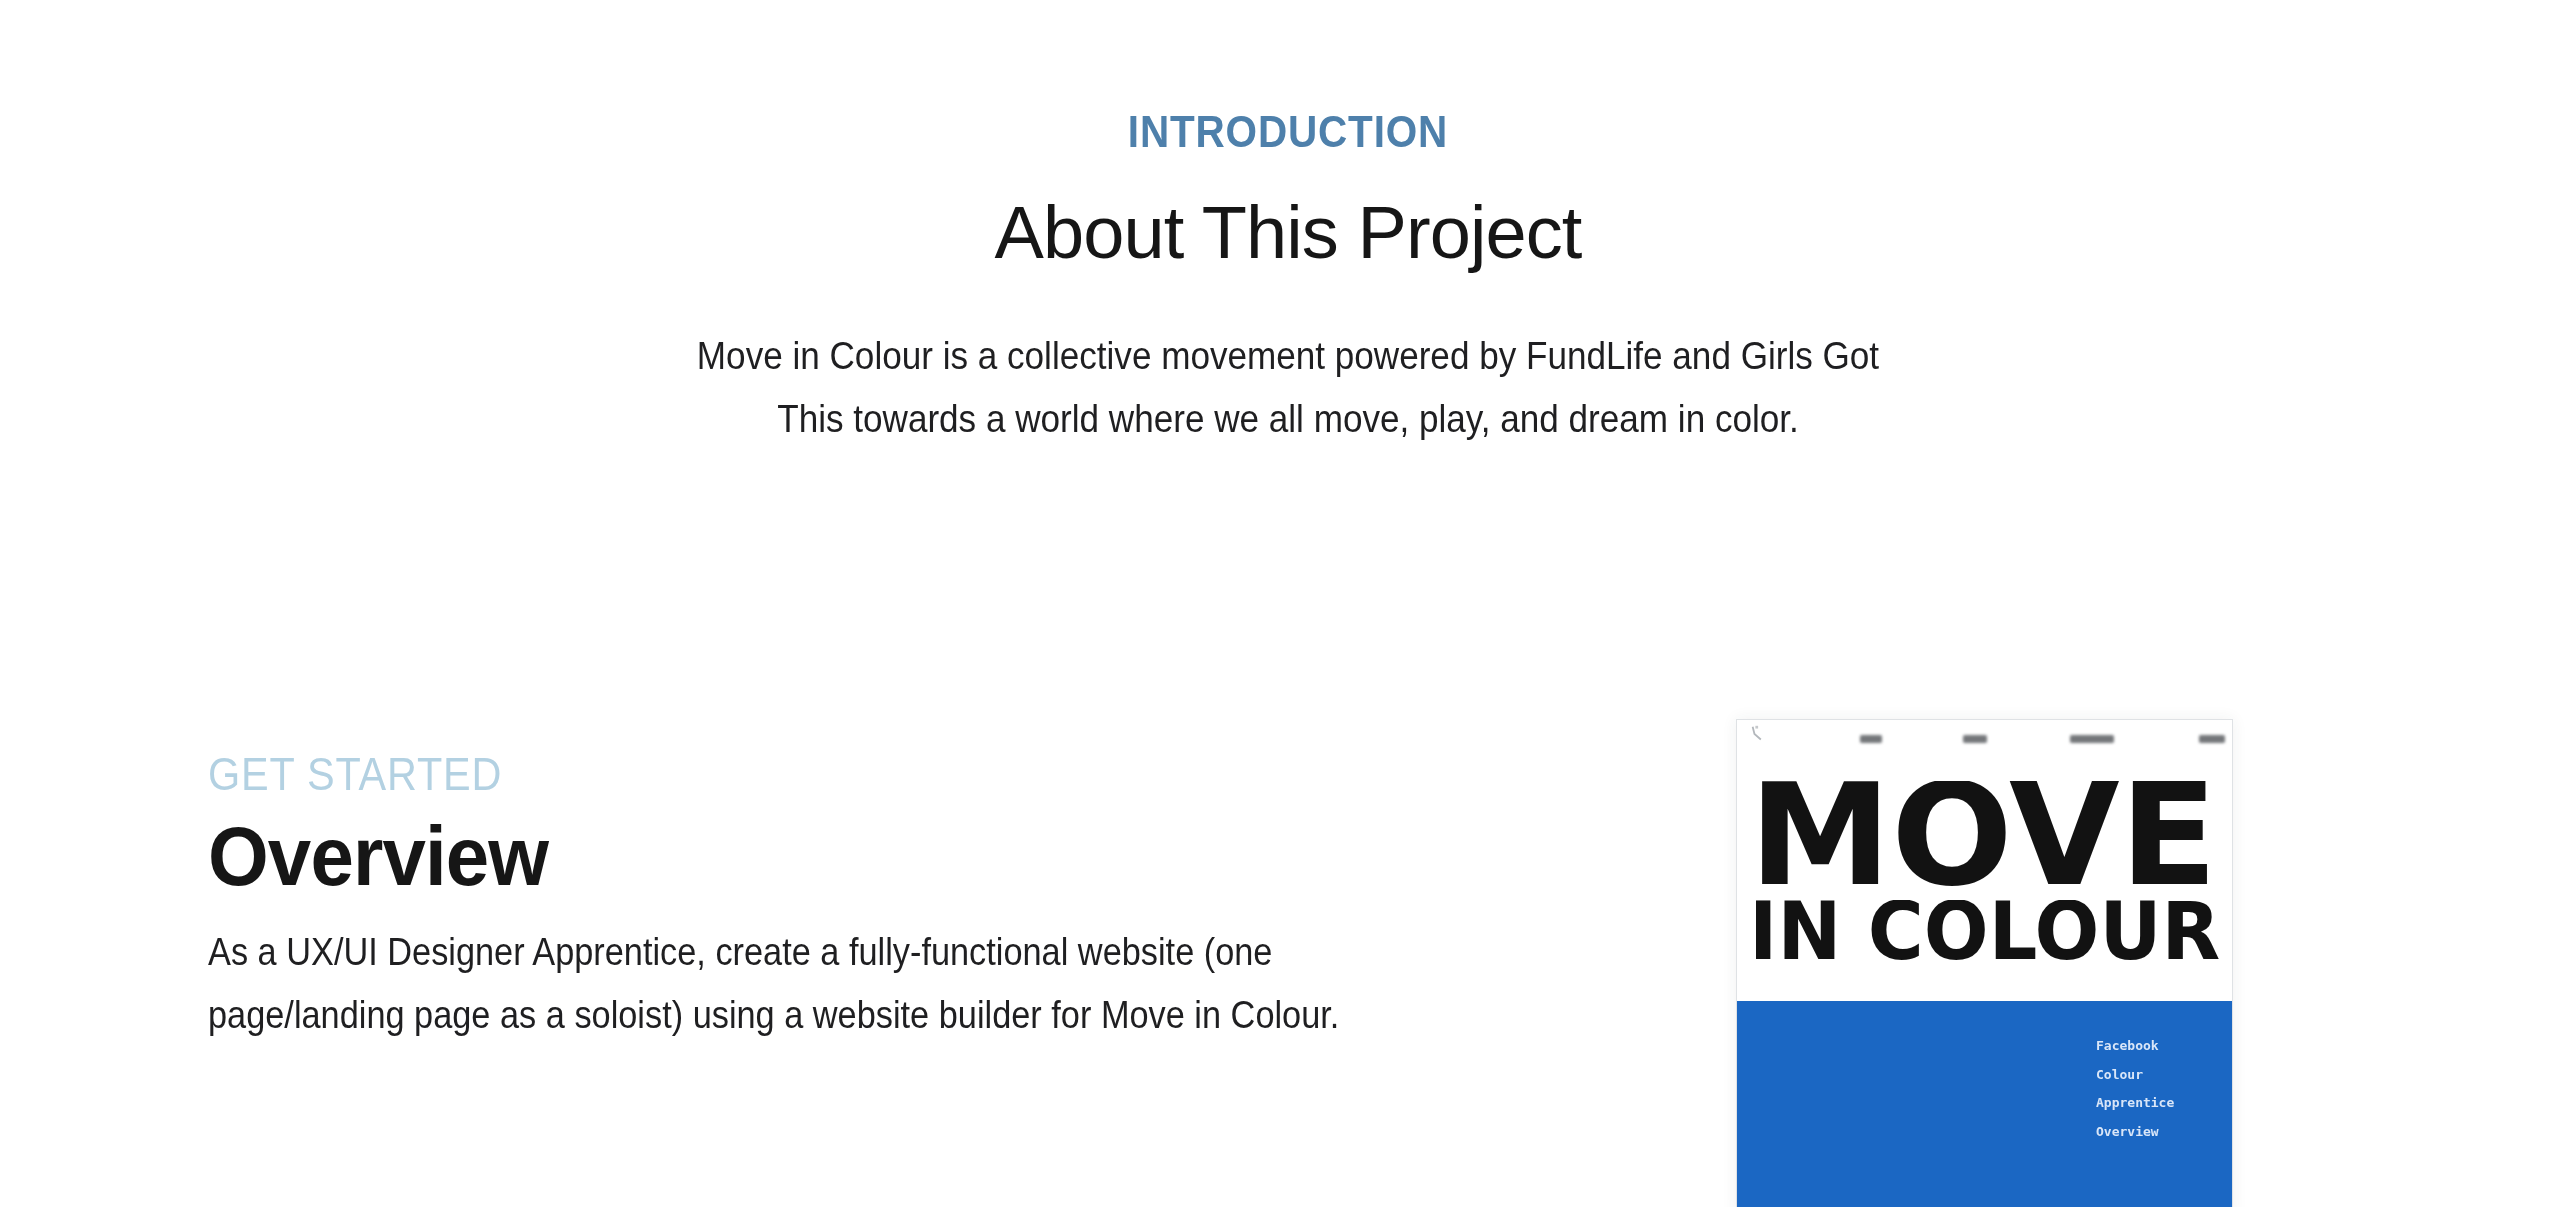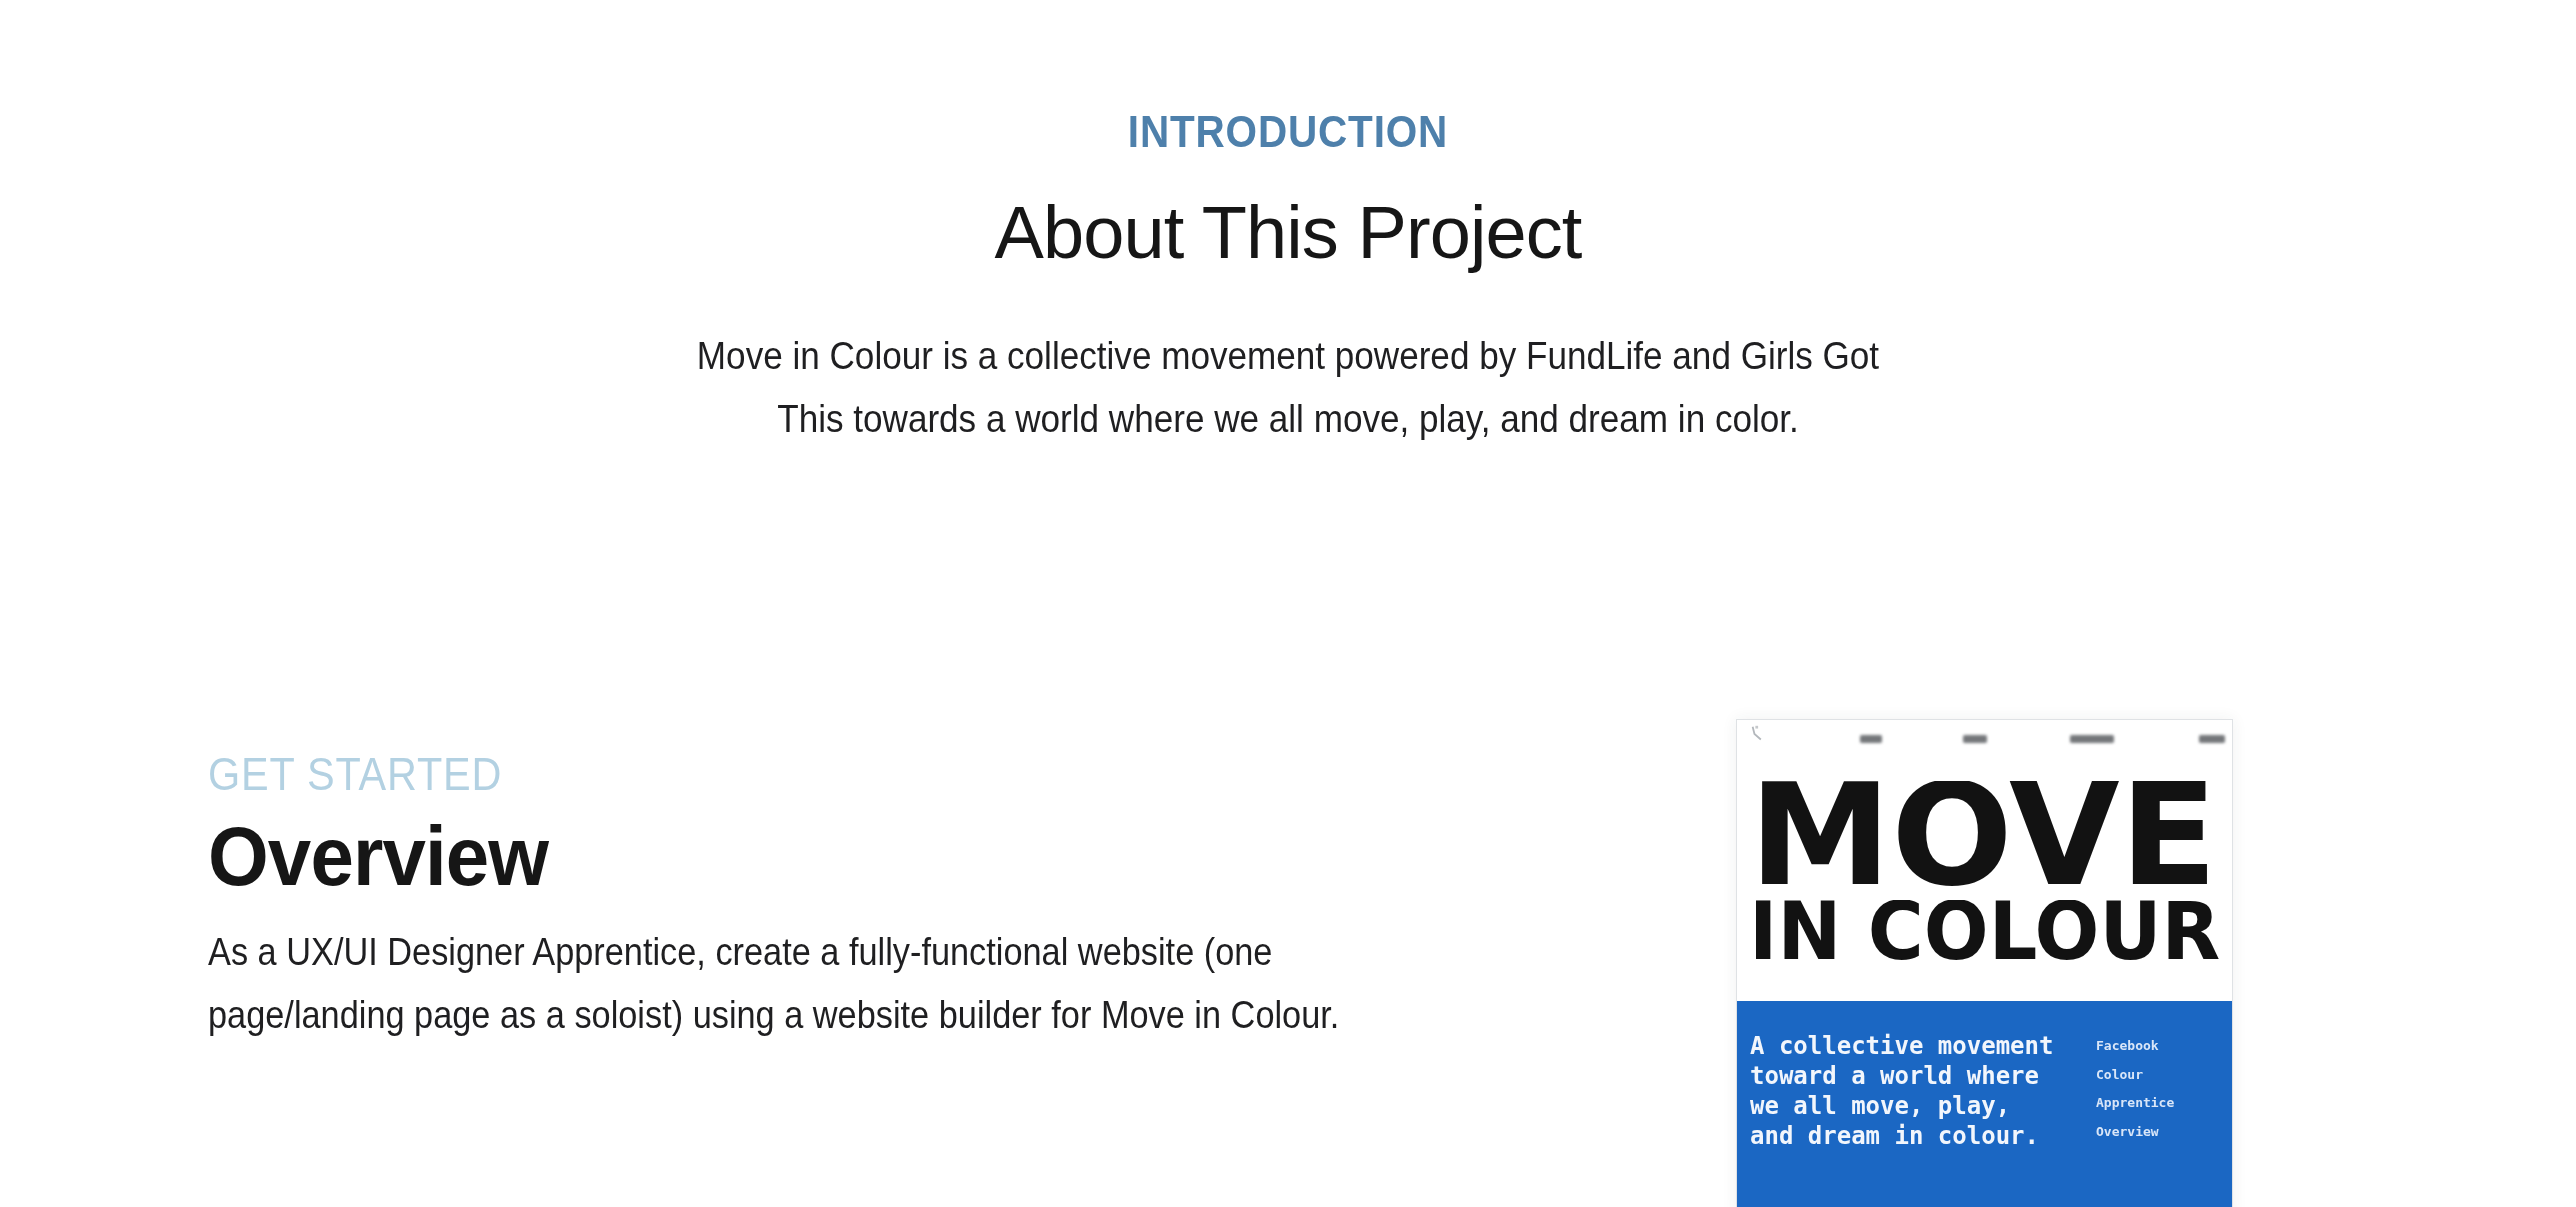--- a/index.html
+++ b/index.html
@@ -119,26 +119,20 @@
 
     <svg class="t-headline h1" width="475" height="110" viewBox="0 0 516 120">
       <text x="0" y="112" font-size="153" textLength="511" lengthAdjust="spacingAndGlyphs">MOVE</text>
     </svg>
 
     <svg class="t-headline h2" width="475" height="66" viewBox="0 0 516 72">
       <text x="0" y="64" font-size="88" textLength="514" lengthAdjust="spacingAndGlyphs">IN COLOUR</text>
     </svg>
 
     <div class="t-panel">
-      <div class="t-tagline">
-        <span class="line">A collective movement</span>
-        <span class="line">toward a world where</span>
-        <span class="line">we all move, play,</span>
-        <span class="line">and dream in colour.</span>
-      </div>
       <div class="t-socials">
         <span class="slink">Facebook</span>
         <span class="slink">Colour</span>
         <span class="slink">Apprentice</span>
         <span class="slink">Overview</span>
       </div>
     </div>
   </figure>
 
 </div>

